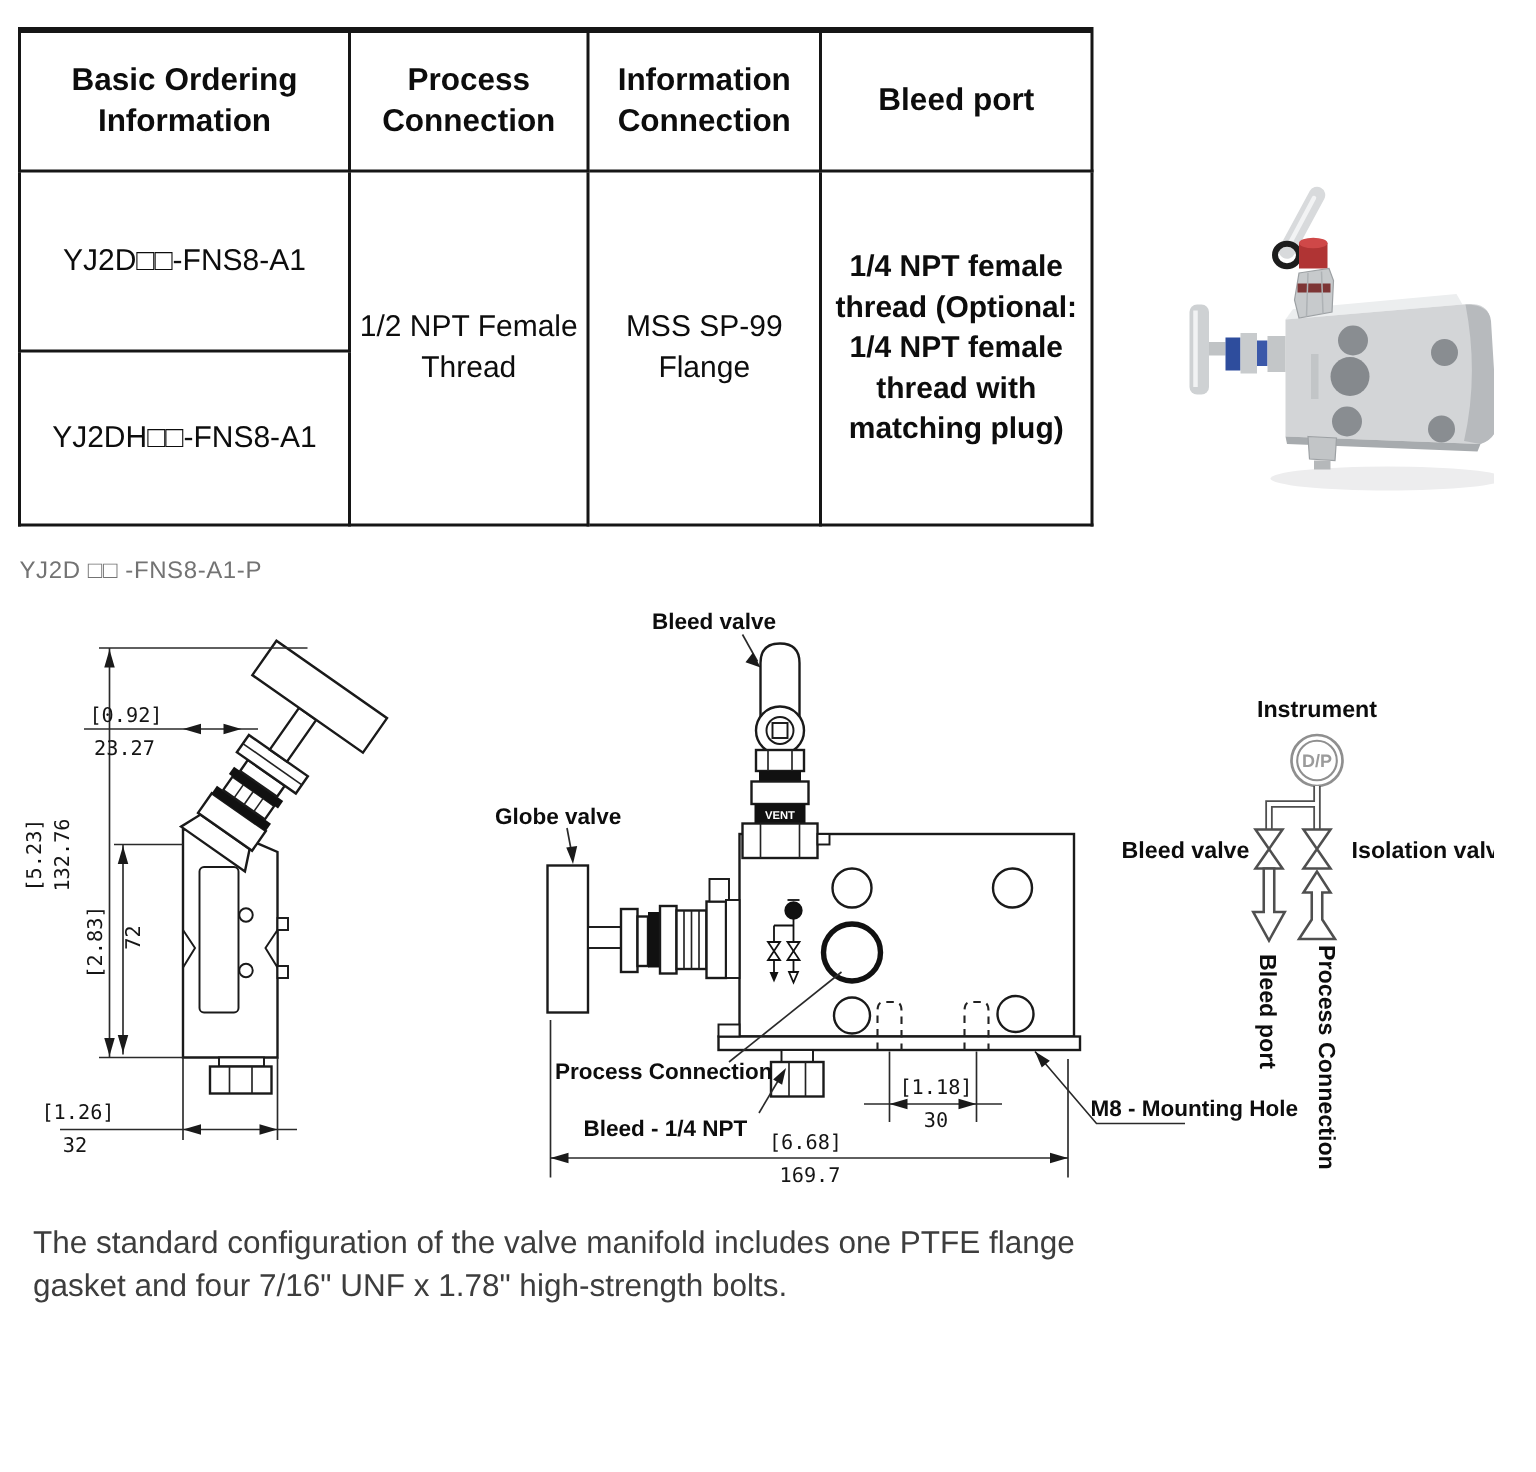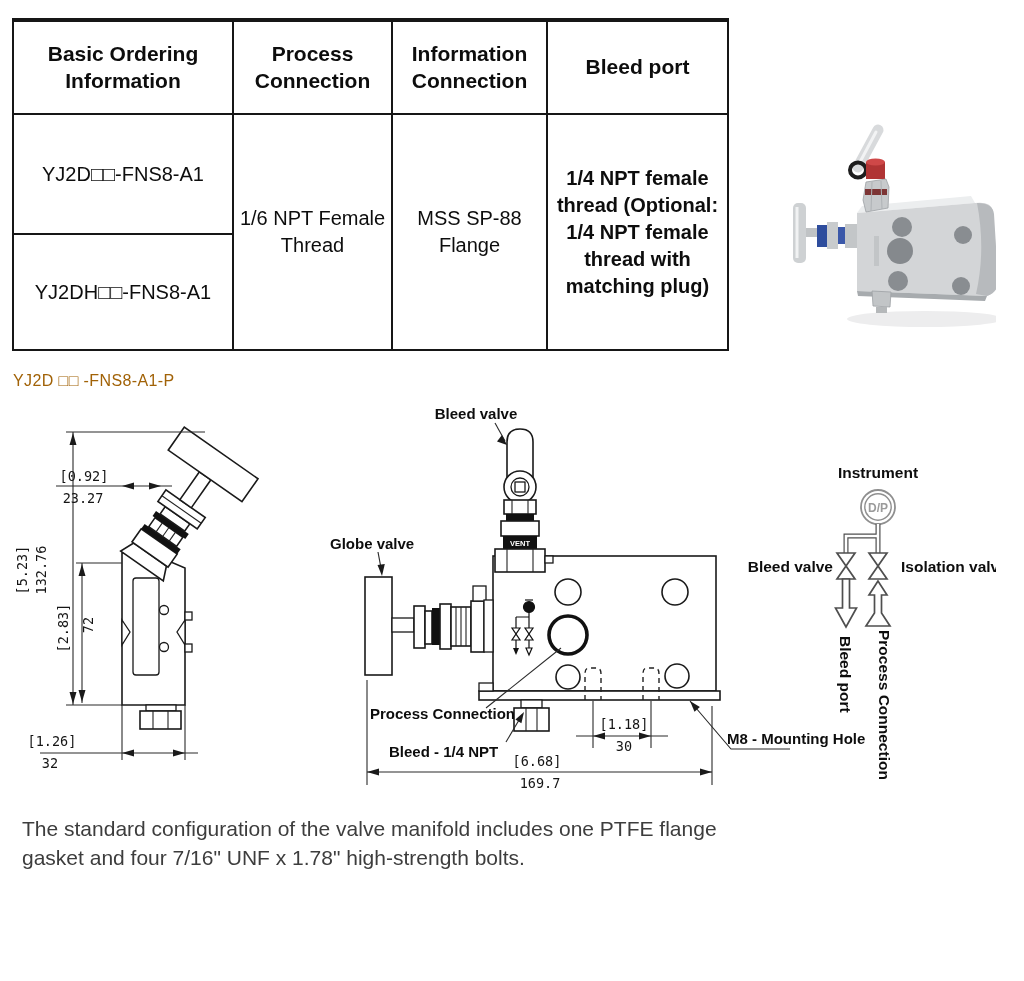--- a/index.html
+++ b/index.html
@@ -9,21 +9,21 @@
   .table-wrap{position:absolute;left:12px;top:18px;}
   table.order{border-collapse:collapse;table-layout:fixed;background:#fff;}
   table.order, table.order td, table.order th{border:2.6px solid #161616;}
   table.order{border-top-width:4px;}
   table.order th{font-size:21px;font-weight:bold;line-height:1.25;text-align:center;
                  padding:4px 6px;color:#0d0d0d;}
   table.order td{font-size:20px;text-align:center;vertical-align:middle;color:#0d0d0d;
                  padding:2px 4px;line-height:1.35;margin-top:44px;}
   td.bleed{ text-align:left;padding:10px 8px 10px 14px;font-size:19.5px;line-height:1.72;font-weight:bold;}
   
-  .model-label{position:absolute;left:13px;top:372px;font-size:16px;color:#a16207;
+  .model-label{position:absolute;left:13px;top:372px;font-size:16px;color:#737373;
                letter-spacing:.4px;}
   
   .oline{fill:#fff;stroke:#1a1a1a;stroke-width:1.6;}
   .oline2{fill:#fff;stroke:#1a1a1a;stroke-width:1.3;}
   .thin{stroke:#222;stroke-width:1.1;fill:none;}
   .dimline{stroke:#2a2a2a;stroke-width:1.1;fill:none;}
   .arr{fill:#1a1a1a;stroke:none;}
   .blk{fill:#111;stroke:none;}
   text.dim{font-family:"DejaVu Sans Mono",monospace;font-size:13.5px;fill:#151515;}
   text.lbl{font-family:"Liberation Sans",sans-serif;font-size:15px;font-weight:bold;fill:#0d0d0d;}
@@ -51,22 +51,22 @@
         </colgroup>
       <tbody>
           <tr style="height:94px">
         <th>Basic Ordering Information</th>
         <th>Process Connection</th>
         <th>Information Connection</th>
         <th>Bleed port</th>
       </tr>
       <tr style="height:120px">
         <td>YJ2D□□-FNS8-A1</td>
-        <td rowspan="2">1/6 NPT Female Thread</td>
-        <td rowspan="2">MSS SP-88 Flange</td>
+        <td rowspan="2">1/2 NPT Female Thread</td>
+        <td rowspan="2">MSS SP-99 Flange</td>
         <td rowspan="2" class="bleed">1/4 NPT female thread (Optional: 1/4 NPT female thread with matching plug)</td>
       </tr>
       <tr style="height:116px">
         <td>YJ2DH□□-FNS8-A1</td>
       </tr>
     </tbody>
       </table>
   </div>
 
   <svg style="position:absolute;left:788px;top:92px;" width="232" height="244" viewBox="0 0 232 244">

